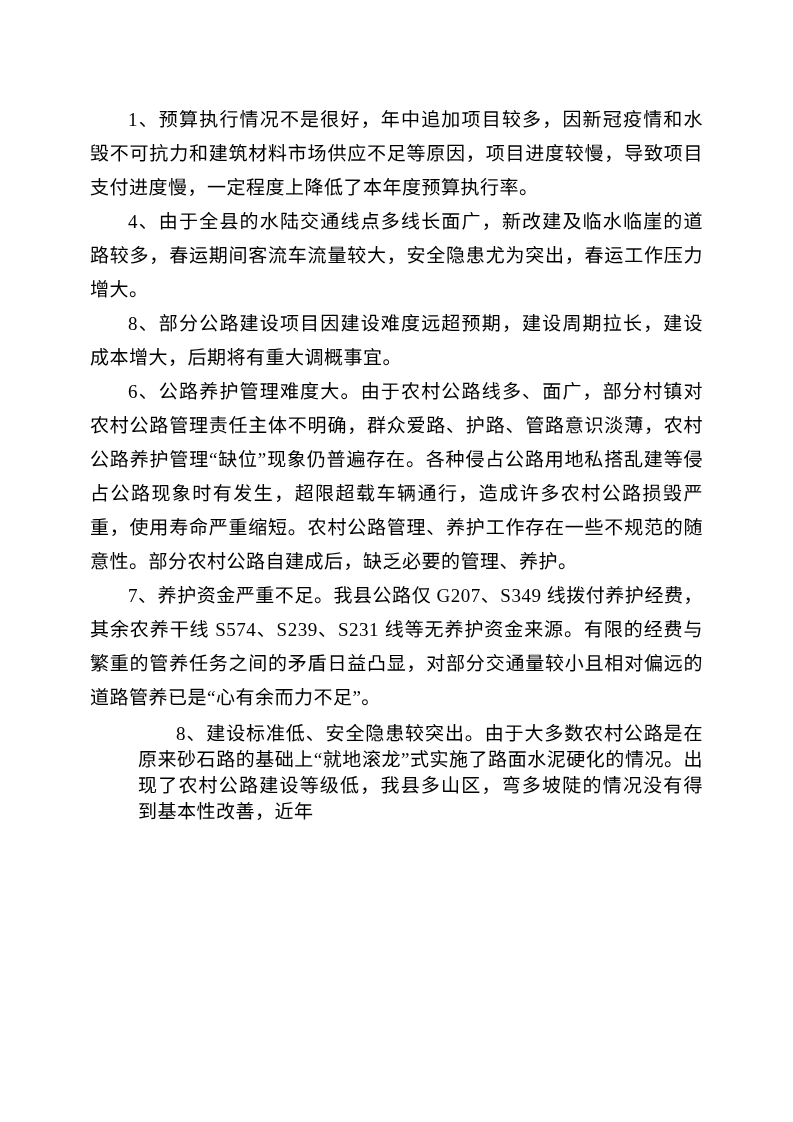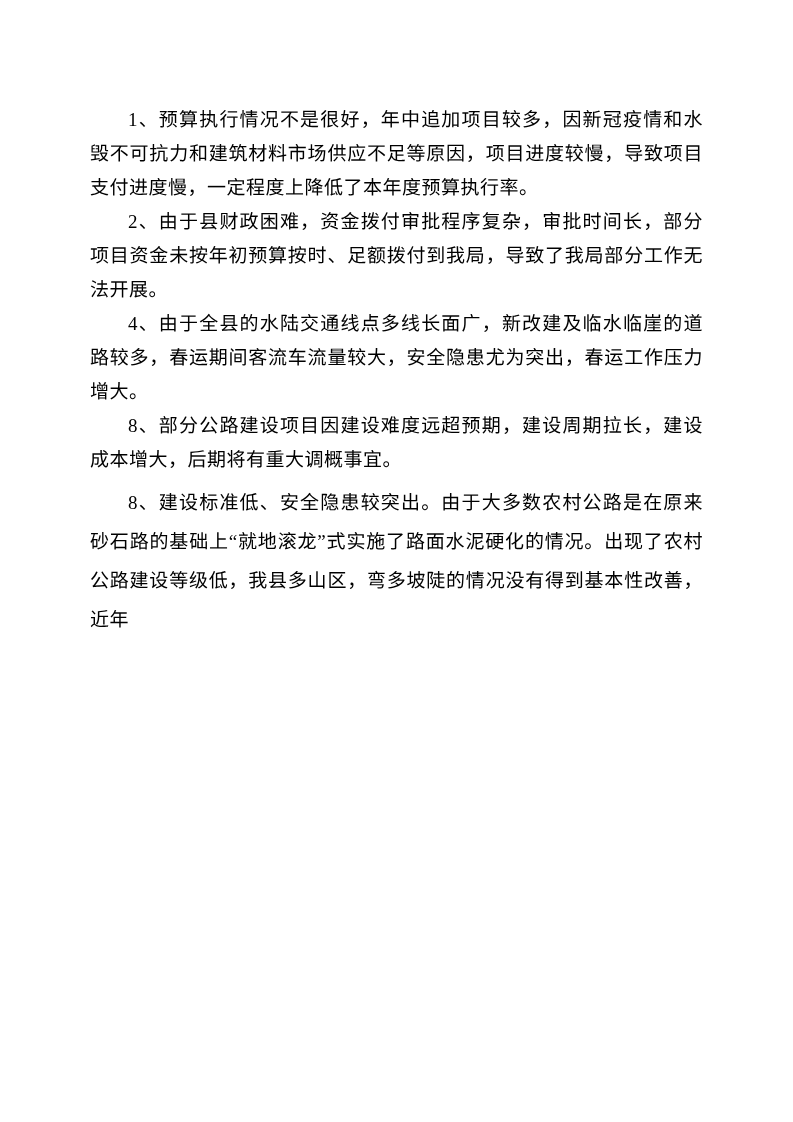--- a/index.html
+++ b/index.html
@@ -23,26 +23,28 @@
     margin: 0;
     font-size: 19px;
     line-height: 34px;
     text-indent: 2em;
     text-align: justify;
     text-justify: inter-ideograph;
     letter-spacing: 0.5px;
     word-break: break-all;
   }
   .para.para-loose {
-    line-height: 39px;
+    line-height: 26px;
     margin-top: 6px;
+    margin-left: 48px;
   }
 </style>
 </head>
 <body>
 
 <div class="page">
   <p class="para">1、预算执行情况不是很好，年中追加项目较多，因新冠疫情和水毁不可抗力和建筑材料市场供应不足等原因，项目进度较慢，导致项目支付进度慢，一定程度上降低了本年度预算执行率。</p>
-  <p class="para">2、由于县财政困难，资金拨付审批程序复杂，审批时间长，部分项目资金未按年初预算按时、足额拨付到我局，导致了我局部分工作无法开展。</p>
   <p class="para">4、由于全县的水陆交通线点多线长面广，新改建及临水临崖的道路较多，春运期间客流车流量较大，安全隐患尤为突出，春运工作压力增大。</p>
   <p class="para">8、部分公路建设项目因建设难度远超预期，建设周期拉长，建设成本增大，后期将有重大调概事宜。</p>
+  <p class="para">6、公路养护管理难度大。由于农村公路线多、面广，部分村镇对农村公路管理责任主体不明确，群众爱路、护路、管路意识淡薄，农村公路养护管理“缺位”现象仍普遍存在。各种侵占公路用地私搭乱建等侵占公路现象时有发生，超限超载车辆通行，造成许多农村公路损毁严重，使用寿命严重缩短。农村公路管理、养护工作存在一些不规范的随意性。部分农村公路自建成后，缺乏必要的管理、养护。</p>
+  <p class="para">7、养护资金严重不足。我县公路仅 G207、S349 线拨付养护经费，其余农养干线 S574、S239、S231 线等无养护资金来源。有限的经费与繁重的管养任务之间的矛盾日益凸显，对部分交通量较小且相对偏远的道路管养已是“心有余而力不足”。</p>
   <p class="para para-loose">8、建设标准低、安全隐患较突出。由于大多数农村公路是在原来砂石路的基础上“就地滚龙”式实施了路面水泥硬化的情况。出现了农村公路建设等级低，我县多山区，弯多坡陡的情况没有得到基本性改善，近年</p>
 </div>
 
 </body></html>

